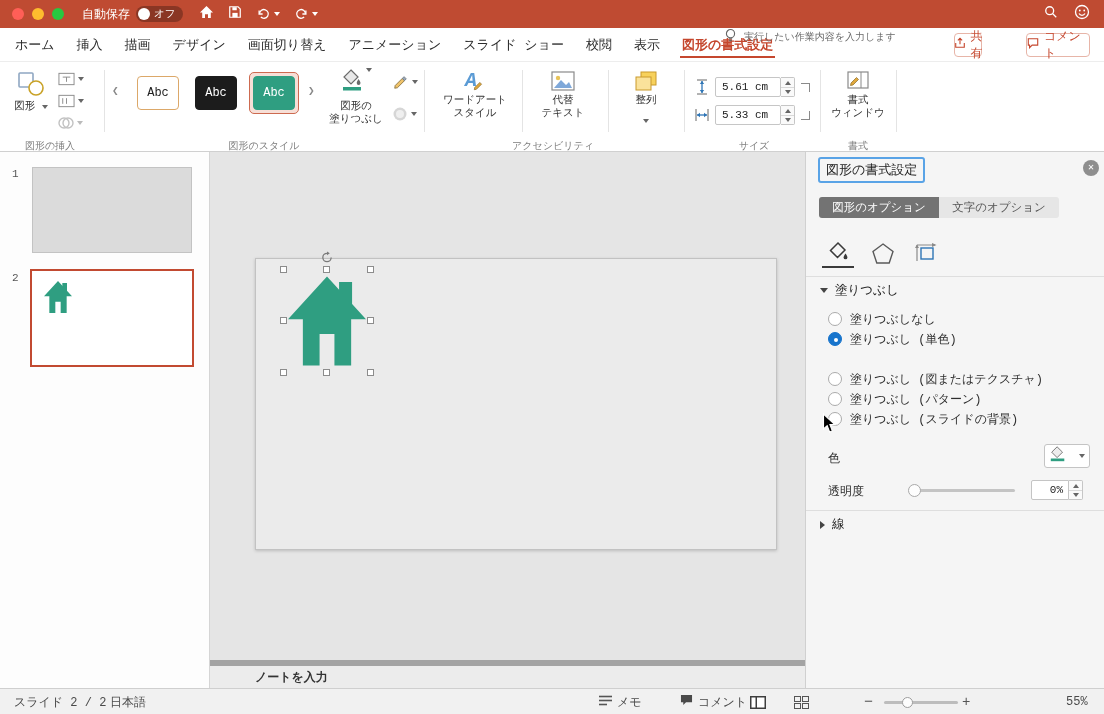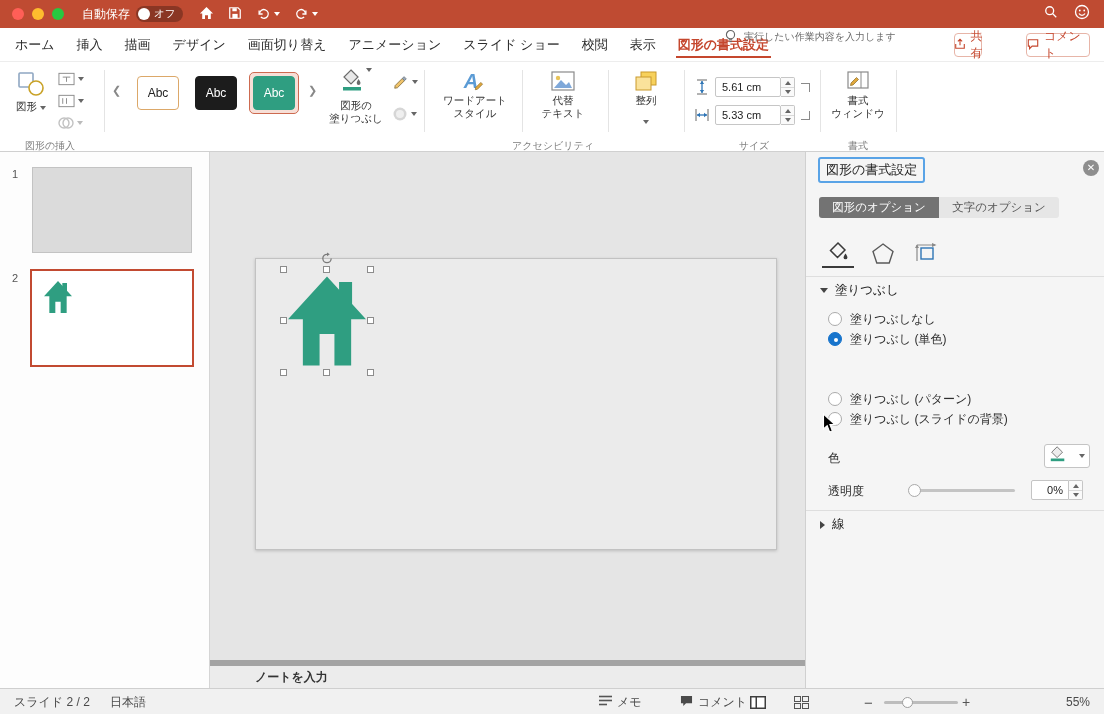--- a/index.html
+++ b/index.html
@@ -1,18 +1,18 @@
 <!DOCTYPE html>
 <html><head>
 <meta charset="utf-8">
 <style>
 *{margin:0;padding:0;box-sizing:border-box}
 html,body{background:#888}
 #app{position:relative;width:1104px;height:714px;margin:0 auto;overflow:hidden;background:#fff;
-  font-family:Liberation Sans, sans-serif;color:#333}
+  font-family:Liberation Mono, monospace;color:#333}
 
 
 .titlebar{position:absolute;left:0;top:0;width:1104px;height:28px;background:#BF4B32;color:#fff;display:flex;align-items:center}
 .traffic{display:flex;gap:8px;margin-left:12px}
 .tl{width:12px;height:12px;border-radius:50%;display:inline-block}
 .tl.red{background:#FF5F57}.tl.yellow{background:#FEBC2E}.tl.green{background:#28C840}
 .autosave{display:flex;align-items:center;gap:6px;margin-left:18px;font-size:12px}
 .as-pill{display:flex;align-items:center;gap:4px;background:rgba(0,0,0,.28);border-radius:9px;height:16px;padding:2px 7px 2px 2px;font-size:10.5px}
 .as-knob{width:12px;height:12px;border-radius:50%;background:#fff}
 .tb-icons{display:flex;align-items:center;gap:14px;margin-left:16px;font-size:15px}
@@ -276,20 +276,21 @@
         </svg>
       <span class="chev"></span>
     </div>
     <div class="minibtn" style="left:392px;top:44px">
       <svg width="16" height="16" viewBox="0 0 16 16">
           <circle cx="8" cy="8" r="6.5" fill="#D6D6D6"></circle>
           <circle cx="8" cy="8" r="4" fill="#EFEFEF"></circle>
         </svg>
       <span class="chev"></span>
     </div>
+    <div class="glabel" style="left:108px;width:312px">図形のスタイル</div>
     <div class="gsep" style="left:424px"></div>
 
     <div class="rbtn-lg" style="left:434px;top:6px;width:82px">
       <div style="height:26px;display:flex;align-items:center;justify-content:center">
         <span style="font-size:20px;font-weight:700;color:#5B9BD5;font-style:italic;line-height:22px">A</span>
         <svg width="12" height="12" viewBox="0 0 14 14" style="margin-left:-4px;margin-top:8px">
             <path d="M2 10 L8 4 L10 6 L4 12 L1.5 12.5 Z" fill="#E0A83C" stroke="#8a6a28" stroke-width=".8"></path>
           </svg>
       </div>
       <div class="rbtn-lbl">ワードアート</div>
@@ -459,20 +460,24 @@
     </div>
 
     <div class="fill-opt" style="top:158px">
       <span class="radio"></span>
       <span class="lbl">塗りつぶしなし</span>
     </div>
     <div class="fill-opt" style="top:178px">
       <span class="radio checked"></span>
       <span class="lbl">塗りつぶし (単色)</span>
     </div>
+    <div class="fill-opt" style="top:218px">
+      <span class="radio"></span>
+      <span class="lbl">塗りつぶし (図またはテクスチャ)</span>
+    </div>
     <div class="fill-opt" style="top:238px">
       <span class="radio"></span>
       <span class="lbl">塗りつぶし (パターン)</span>
     </div>
     <div class="fill-opt" style="top:258px">
       <span class="radio"></span>
       <span class="lbl">塗りつぶし (スライドの背景)</span>
     </div>
 
     <span class="plabel" style="left:22px;top:298px">色</span>

